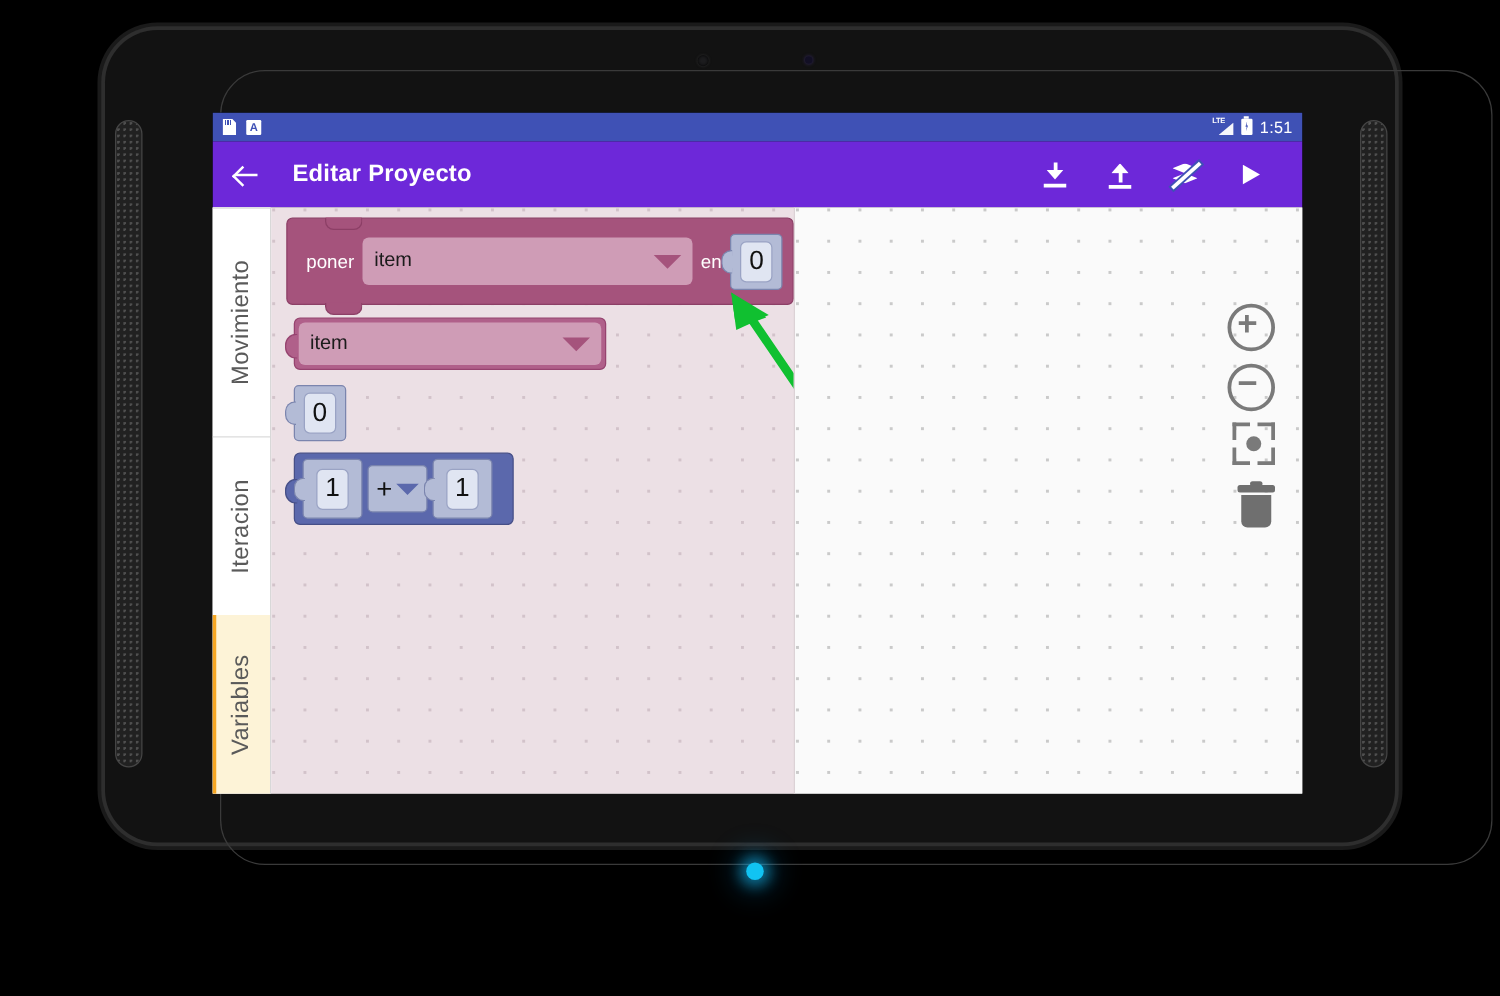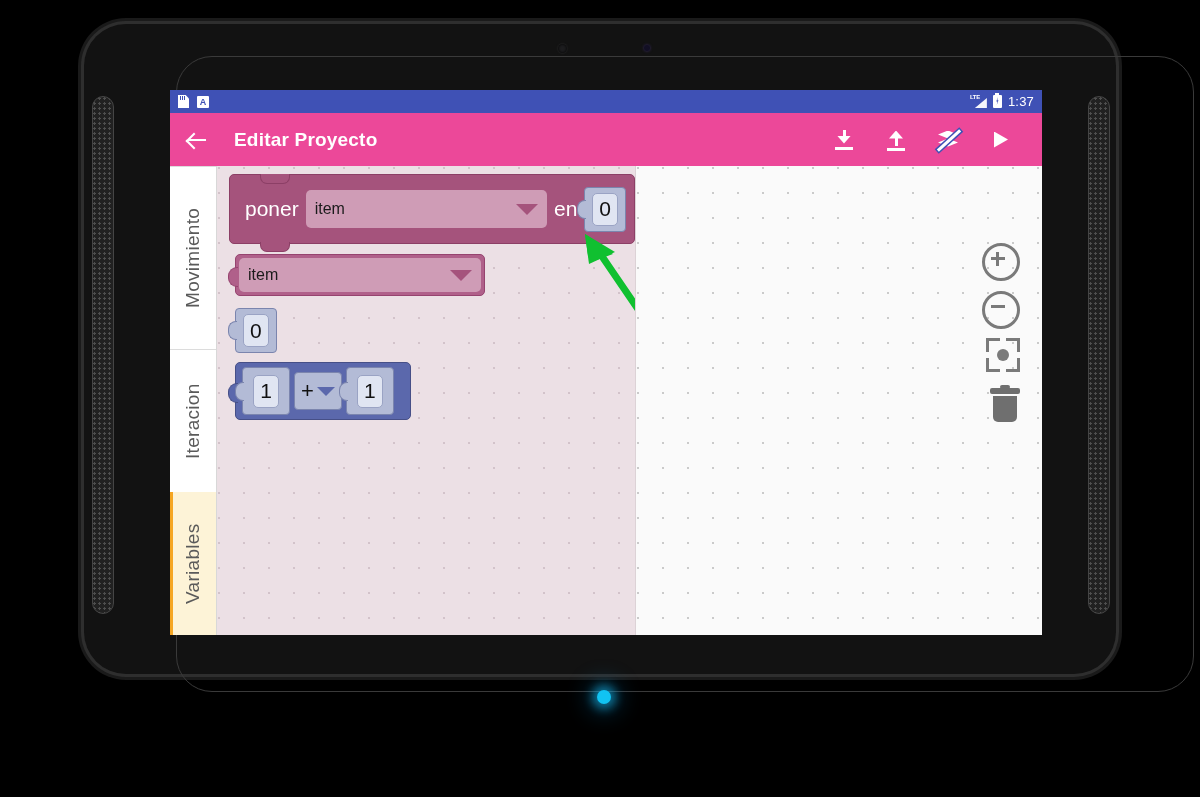--- a/index.html
+++ b/index.html
@@ -48,21 +48,21 @@
   .icon-lte{position:relative;width:17px;height:13px;}
   .icon-lte .bars{position:absolute;right:0;bottom:0;width:12px;height:10px;background:#fff;
     clip-path:polygon(100% 0,100% 100%,0 100%);opacity:.95;}
   .icon-lte .lbl{position:absolute;left:0;top:-1px;font-size:6px;color:#fff;font-weight:bold;letter-spacing:-.3px;}
   .icon-batt{position:relative;width:9px;height:13px;background:#fff;border-radius:1px;}
   .icon-batt::before{content:"";position:absolute;left:2.5px;top:-2px;width:4px;height:2px;background:#fff;}
   .icon-batt::after{content:"";position:absolute;left:3px;top:2px;width:3px;height:8px;
     background:#3f51b5;clip-path:polygon(60% 0,15% 55%,48% 55%,30% 100%,85% 42%,50% 42%);}
 
   
-  .appbar{height:53px;background:#ec4899;display:flex;align-items:center;padding:0 14px;}
+  .appbar{height:53px;background:#6d28d9;display:flex;align-items:center;padding:0 14px;}
   .back-arrow{width:26px;height:26px;position:relative;cursor:pointer;}
   .back-arrow::before{content:"";position:absolute;left:4px;top:12px;width:18px;height:2px;background:#fff;}
   .back-arrow::after{content:"";position:absolute;left:4px;top:8px;width:10px;height:10px;
     border-left:2px solid #fff;border-bottom:2px solid #fff;transform:rotate(45deg);}
   .appbar-title{color:#fff;font-size:19px;font-weight:bold;margin-left:24px;letter-spacing:.2px;}
   .appbar-actions{margin-left:auto;display:flex;align-items:center;gap:28px;padding-right:16px;}
   .act{width:24px;height:24px;position:relative;cursor:pointer;}
 
   .ic-dl::before{content:"";position:absolute;left:10.5px;top:2px;width:3px;height:10px;background:#fff;}
   .ic-dl::after{content:"";position:absolute;left:5px;top:8px;width:14px;height:8px;background:#fff;
@@ -109,21 +109,21 @@
   .blk{position:absolute;}
 
   .blk-poner{left:12px;top:8px;width:406px;height:70px;background:#a5537c;
     border:1px solid #8c3f66;border-radius:5px;display:flex;align-items:center;padding:0 8px;box-sizing:border-box;}
   .blk-poner .notch-top{position:absolute;left:30px;top:-1px;width:28px;height:9px;background:#a5537c;
     border-left:1px solid #8c3f66;border-right:1px solid #8c3f66;border-bottom:1px solid #8c3f66;
     border-radius:0 0 7px 7px;}
   .blk-poner .notch-bot{position:absolute;left:30px;bottom:-9px;width:28px;height:9px;background:#a5537c;
     border-left:1px solid #8c3f66;border-right:1px solid #8c3f66;border-bottom:1px solid #8c3f66;
     border-radius:0 0 7px 7px;}
-  .lbl-w{color:#fff;font-size:21px;padding:0 7px;}
+  .lbl-w{color:#fff;font-size:15px;padding:0 7px;}
 
   .dropdown{background:#cf9cb6;border-radius:5px;height:38px;display:flex;align-items:center;
     padding:0 9px;box-sizing:border-box;cursor:pointer;}
   .dropdown .dd-text{color:#1b1b1b;font-size:16px;flex:1;}
   .caret{width:0;height:0;border-left:11px solid transparent;border-right:11px solid transparent;
     border-top:11px solid #a5537c;margin-left:8px;}
 
   .socket-num{position:relative;background:#b3bbd6;border:1px solid #7b85ae;border-radius:4px;
     height:45px;display:flex;align-items:center;padding:0 7px;box-sizing:border-box;}
   .socket-num .plug{position:absolute;left:-8px;top:12px;width:8px;height:17px;background:#b3bbd6;
@@ -196,21 +196,21 @@
       <div class="sb-left">
         <div class="icon-sd"></div>
         <div class="icon-appa">A</div>
       </div>
       <div class="sb-right">
         <div class="icon-lte">
           <span class="lbl">LTE</span>
           <span class="bars"></span>
         </div>
         <div class="icon-batt"></div>
-        <div class="sb-time">1:37</div>
+        <div class="sb-time">1:51</div>
       </div>
     </div>
 
     <div class="appbar">
       <div class="back-arrow"></div>
       <div class="appbar-title">Editar Proyecto</div>
       <div class="appbar-actions">
         <div class="act ic-dl">
             <span class="base"></span>
           </div>

